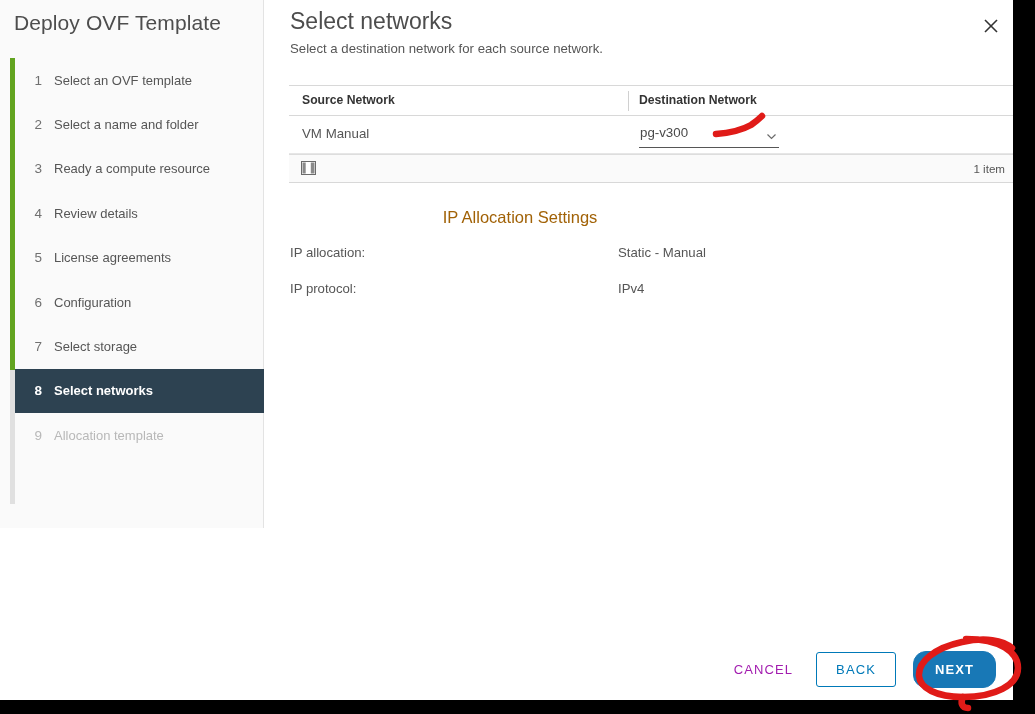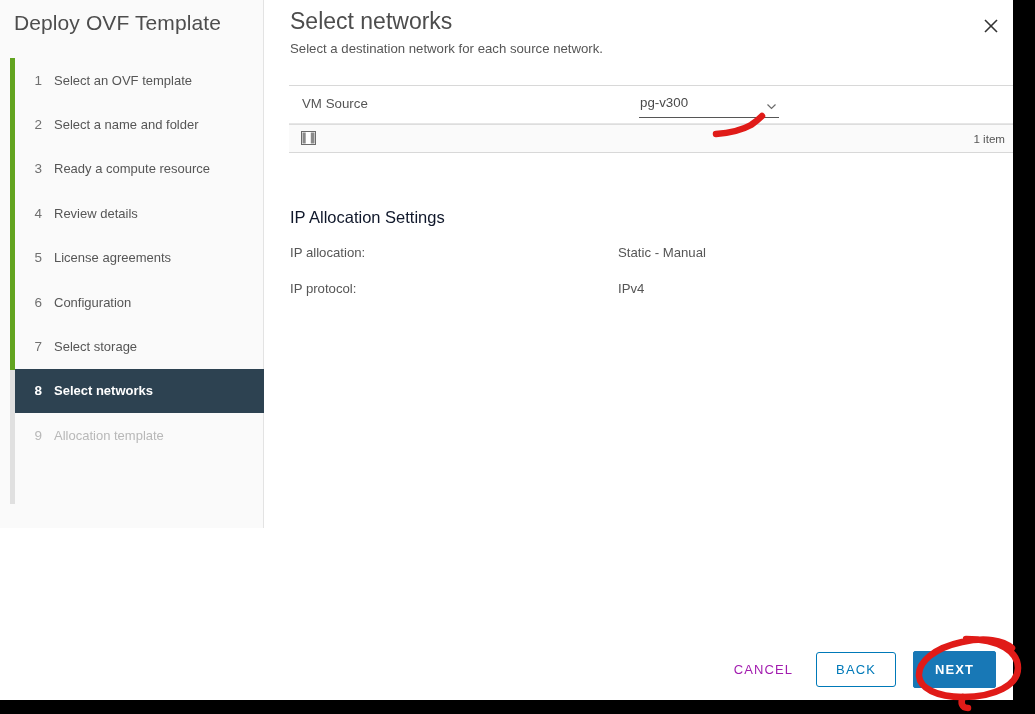--- a/index.html
+++ b/index.html
@@ -244,23 +244,24 @@
   }
 
   
   #ip-settings {
     position: absolute;
     left: 26px;
     top: 208px;
   }
   #ip-settings-heading {
     font-size: 16.5px;
-    color: #0f172a;
+    color: #a16207;
     font-weight: 400;
     white-space: nowrap;
+    text-align: center;
   }
   .ip-row {
     position: relative;
     margin-top: 18px;
     height: 18px;
     width: 460px;
   }
   .ip-label {
     position: absolute;
     left: 0;
@@ -315,21 +316,21 @@
     cursor: pointer;
     padding: 9px 19px;
     font-family: Liberation Sans, sans-serif;
   }
   #next-button {
     font-size: 13px;
     color: #ffffff;
     letter-spacing: 1.1px;
     background: #1878b6;
     border: 1px solid #1878b6;
-    border-radius: 2px;
+    border-radius: 13px;
     cursor: pointer;
     padding: 10px 21px;
     font-weight: bold;
     font-family: "Liberation Sans", sans-serif;
   }
 
   
   #annotation-overlay {
     position: absolute;
     left: 0;
@@ -398,23 +399,28 @@
 
     <div id="close-button">
       <svg width="14" height="14" viewBox="0 0 14 14">
         <line x1="1" y1="1" x2="13" y2="13" stroke="#333" stroke-width="1.6"></line>
         <line x1="13" y1="1" x2="1" y2="13" stroke="#333" stroke-width="1.6"></line>
       </svg>
     </div>
 
     <div id="networks-table">
 
+      <div id="table-header-row">
+        <div id="col-divider"></div>
+        <div class="th" id="th-source">Source Network</div>
+        <div class="th" id="th-dest">Destination Network</div>
+      </div>
 
       <div id="table-body-row">
-        <div id="cell-source-network">VM Source</div>
+        <div id="cell-source-network">VM Manual</div>
 
         <div id="dest-network-select">
           <span id="dest-network-value">pg-v300</span>
           <span id="dest-chevron-icon">
             <svg width="11" height="11" viewBox="0 0 11 11">
               <polyline points="1.5,3.5 5.5,7.5 9.5,3.5" fill="none" stroke="#6b6b6b" stroke-width="1.2"></polyline>
             </svg>
           </span>
         </div>
       </div>

